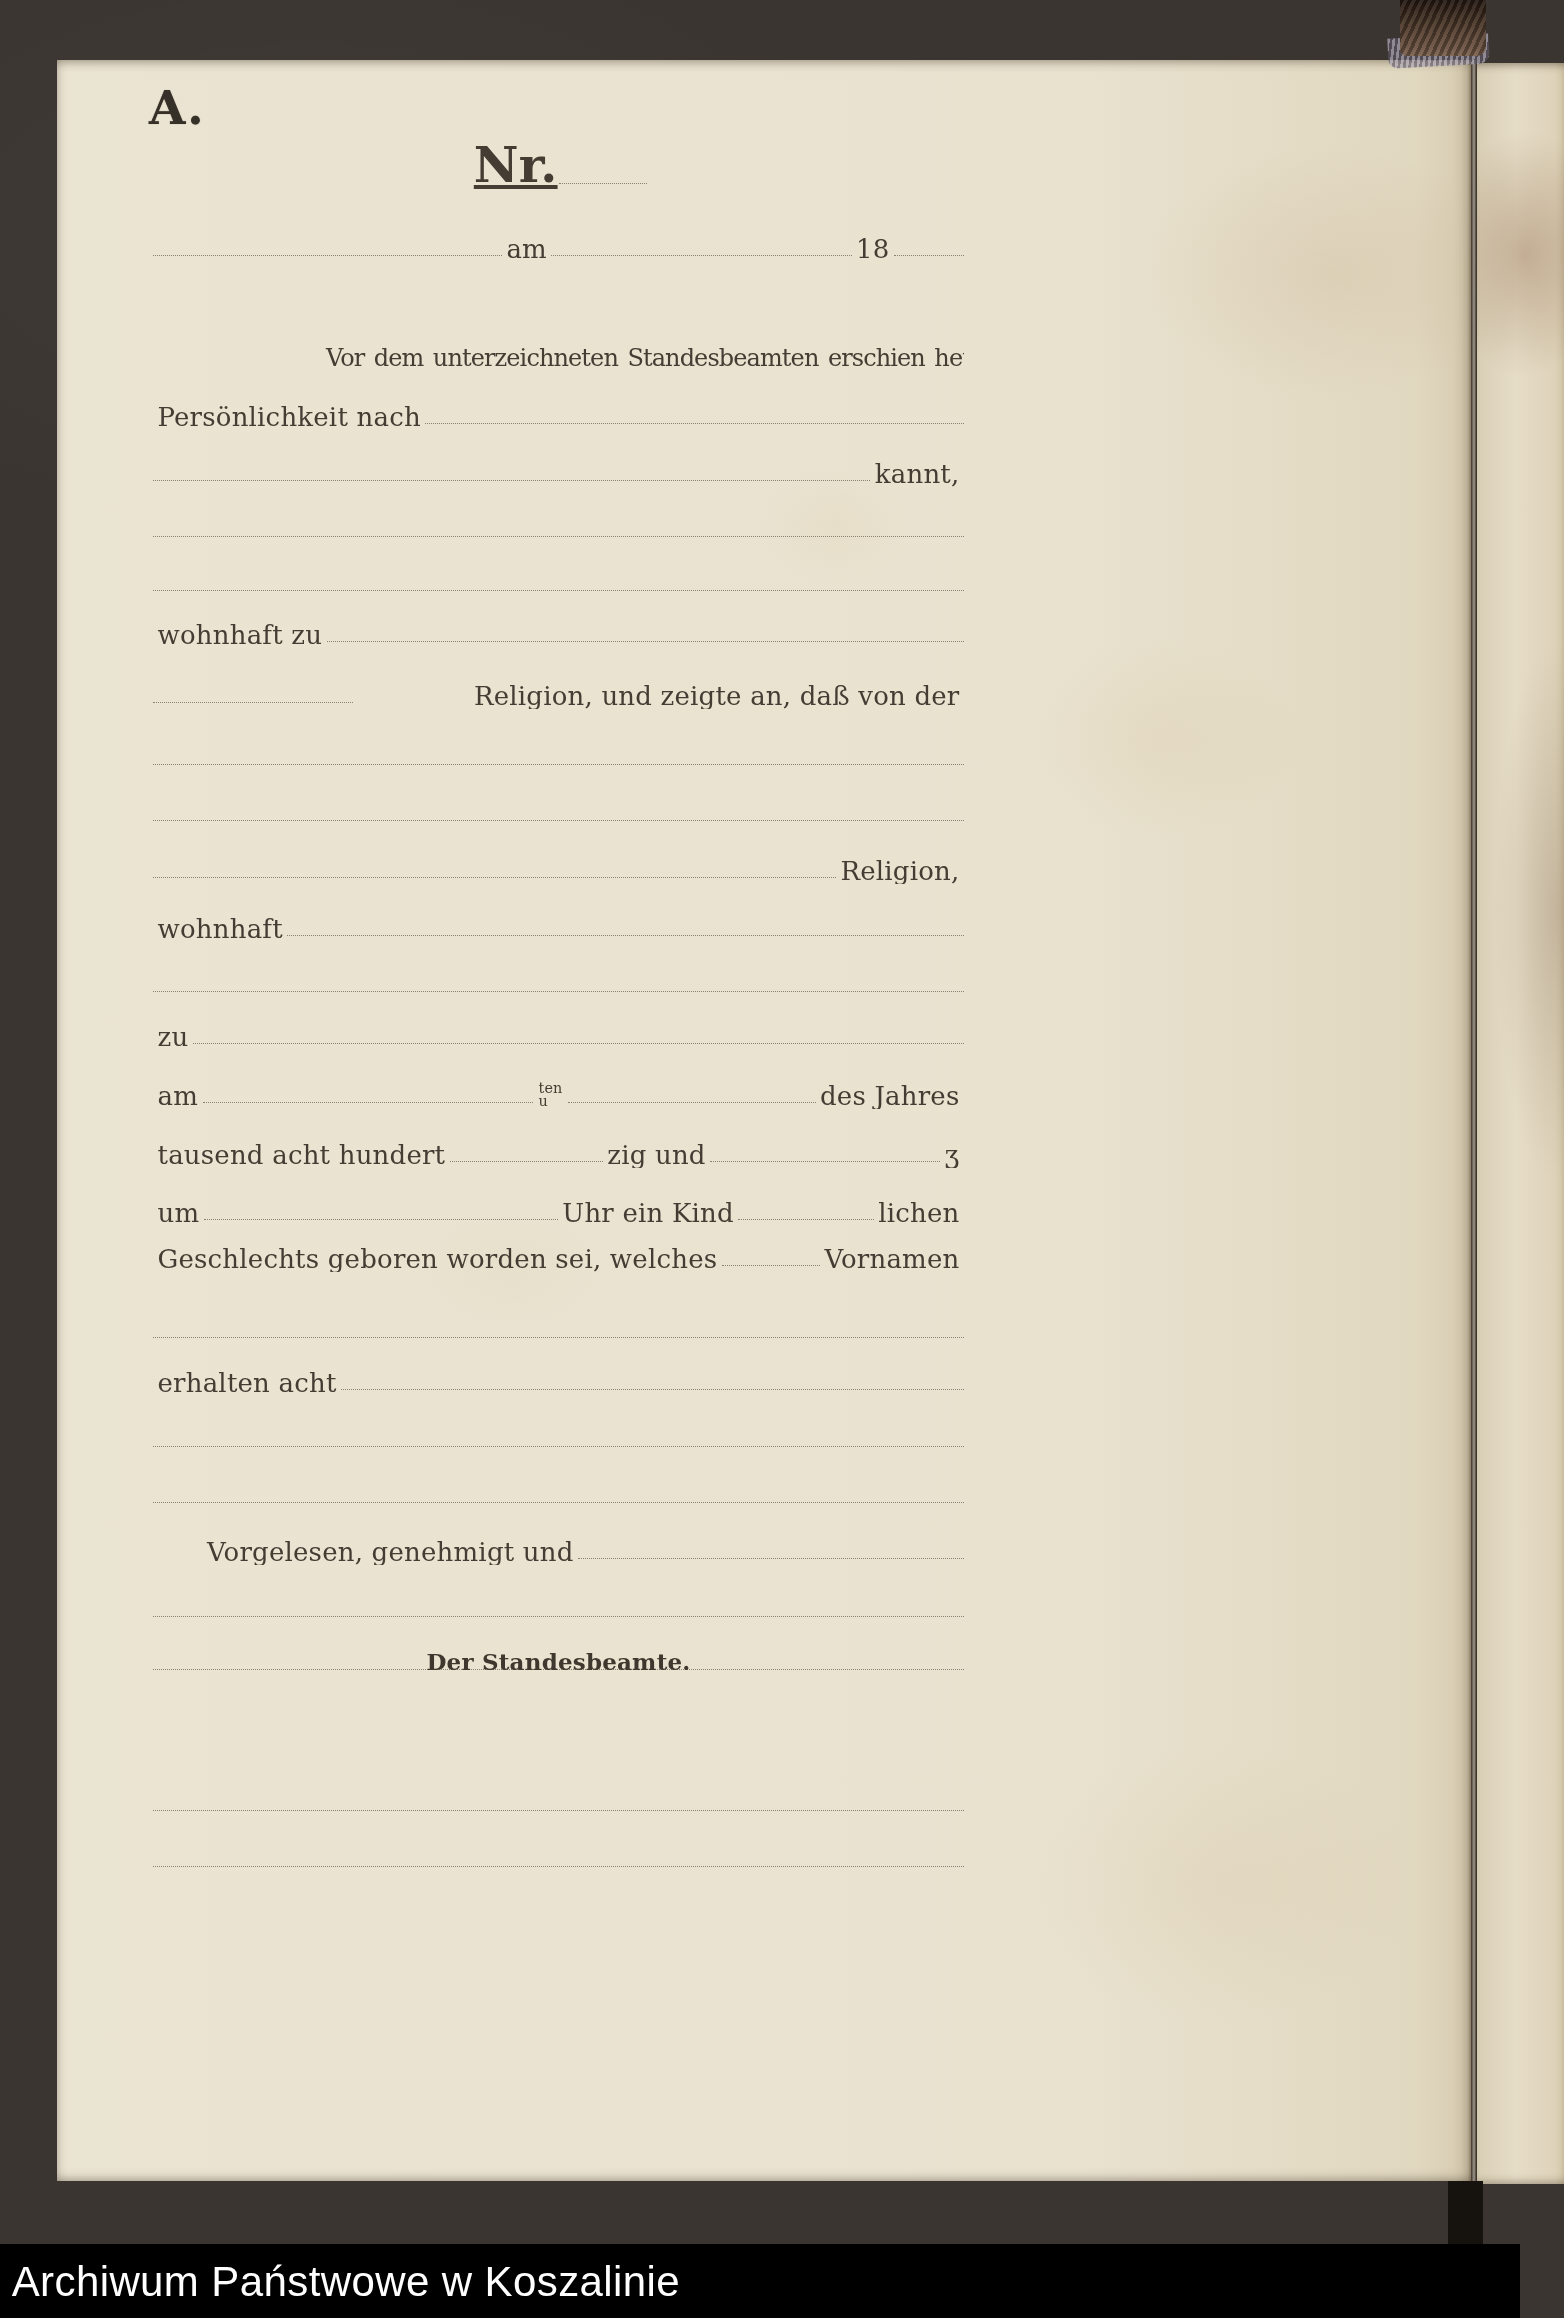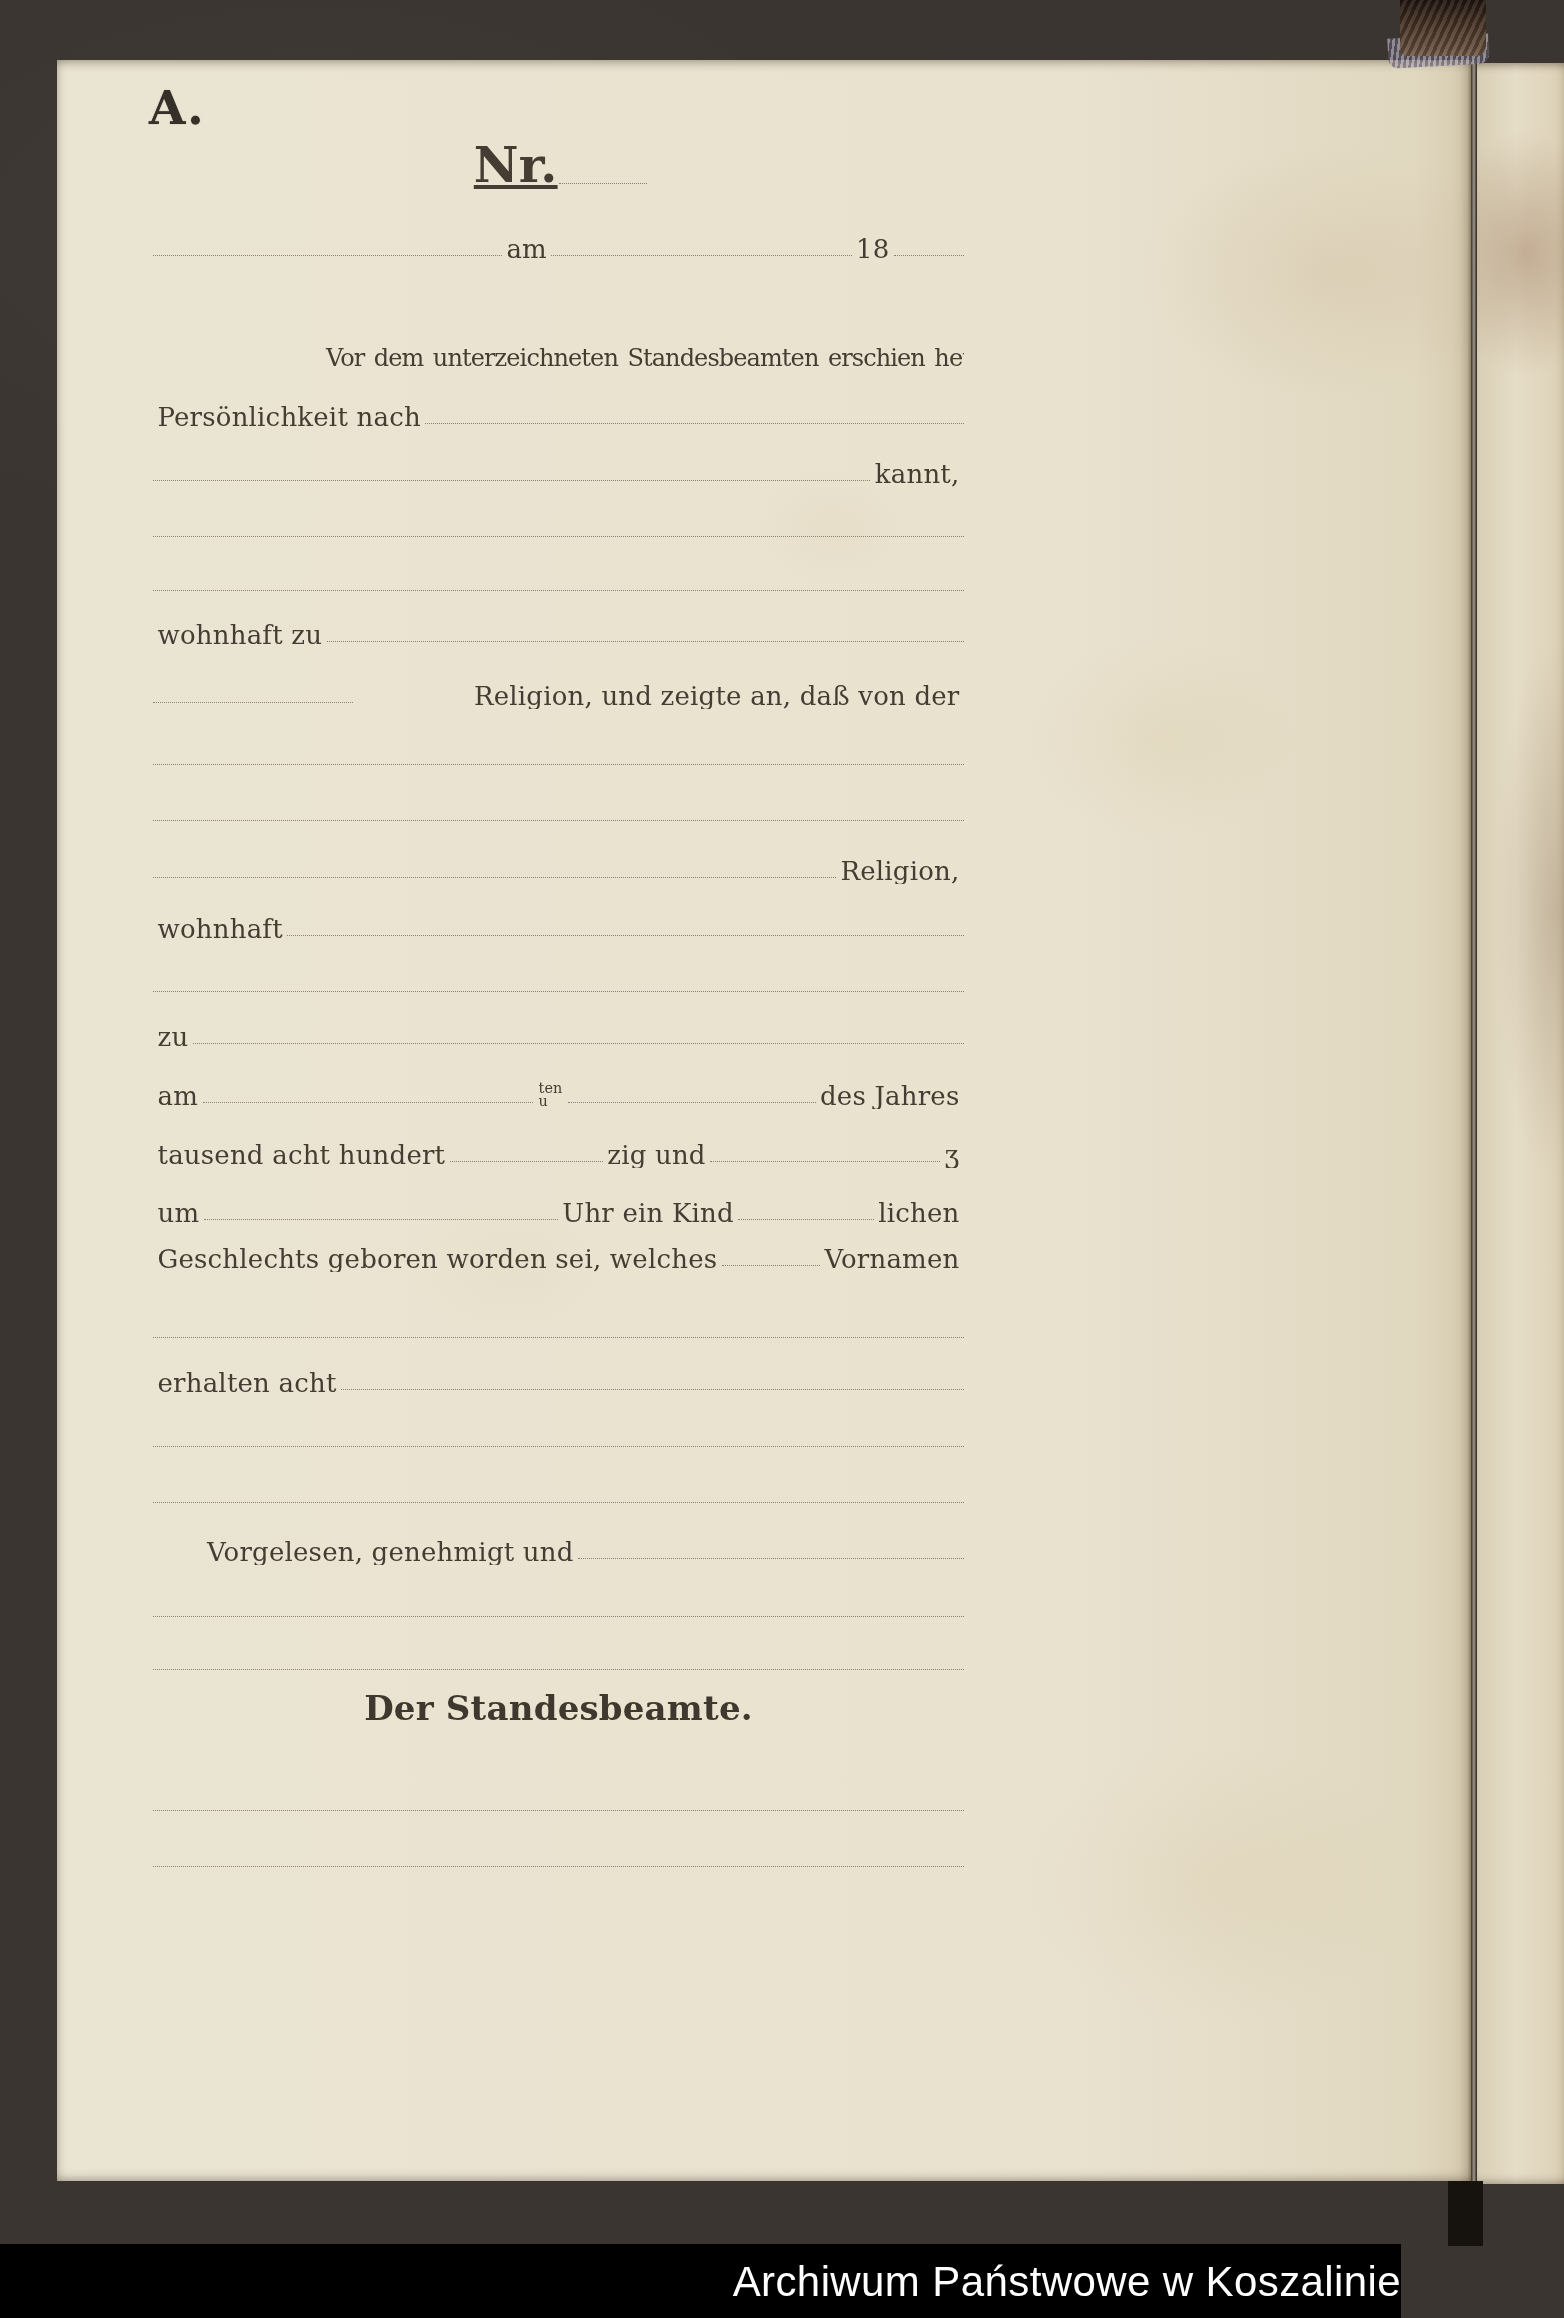--- a/index.html
+++ b/index.html
@@ -30,39 +30,39 @@
   .binding-slot{position:absolute;left:1448px;top:2181px;width:35px;height:65px;background:#16120e;}
   .ribbon{position:absolute;left:1400px;top:0;width:86px;height:56px;
     background:
       repeating-linear-gradient(115deg, rgba(0,0,0,.25) 0 3.6px, rgba(255,255,255,.07) 3.6px 7.2px),
       linear-gradient(180deg,#241811 0%,#4c382a 45%,#6a5140 85%,#7a614c 100%);
     border-radius:0 0 9px 7.2px;}
   .threads{position:absolute;left:1388px;top:36px;width:101px;height:30px;
     background:repeating-linear-gradient(100deg, rgba(175,170,185,.85) 0 2.7px, rgba(95,88,105,.75) 2.7px 5.4px);
     border-radius:0 0 10.8px 9px;opacity:.85;transform:rotate(-3deg);}
   
-  .footer-bar{position:absolute;left:0;top:2244px;width:1401px;height:75px;background:#000000;text-align:right;}
+  .footer-bar{position:absolute;left:0;top:2244px;width:1520px;height:75px;background:#000000;}
   .footer-bar .caption{font-family:"Liberation Sans",sans-serif;font-size:42px;color:#ffffff;
     line-height:75px;padding-left:11.7px;letter-spacing:0.4px;}
   
   .form{position:absolute;left:0;top:0;width:1414px;height:2121px;color:#453d33;}
   .letterA{position:absolute;left:92px;top:20px;font-size:47px;font-weight:bold;letter-spacing:1.8px;
     color:#353028;text-shadow:0 0 0.9px rgba(60,50,40,.6);}
   .row{position:absolute;left:96px;width:811px;height:41px;display:flex;align-items:flex-end;
     overflow:hidden;font-size:26px;line-height:1;white-space:nowrap;}
   .fill{flex:1 1 auto;border-bottom:1.8px dotted #8b8071;margin-bottom:6.3px;min-width:0;}
   .f-fix{flex:0 0 auto;}
   .w{flex:0 0 auto;padding:0 4.5px;letter-spacing:0.2px;}
   .row-nr{left:415px;top:76px;width:175px;height:54px;font-size:49px;font-weight:bold;}
   .row-nr .w{padding:0 1.8px;text-decoration:underline;}
   .intro-text{padding-left:173px;font-size:24px;letter-spacing:-0.9px;word-spacing:2.7px;}
   .vorg-text{padding-left:54px;}
   .tenu{flex:0 0 auto;display:flex;flex-direction:column;align-items:flex-start;font-size:14.4px;
     line-height:.95;padding:0 5.4px;margin-bottom:0;}
-  .row-sig{top:1611px;height:54px;font-size:34px;font-weight:bold;justify-content:center;
+  .row-sig{top:1559px;height:54px;font-size:23px;font-weight:bold;justify-content:center;
     letter-spacing:1.8px;color:#3f382e;}
   .t179{top:161px}.t299{top:269px}.t366{top:329px}.t430{top:386px}.t492{top:442px}.t552{top:496px}
   .t609{top:547px}.t676{top:608px}.t745{top:670px}.t808{top:726px}.t871{top:783px}.t936{top:841px}
   .t998{top:897px}.t1056{top:949px}.t1122{top:1008px}.t1187{top:1067px}.t1252{top:1125px}
   .t1316{top:1171px}.t1383{top:1243px}.t1441{top:1295px}.t1504{top:1352px}.t1567{top:1408px}
   .t1629{top:1464px}.t1694{top:1522px}.t1752{top:1575px}.t1909{top:1716px}.t1972{top:1772px}
 </style>
 </head>
 <body>
 

